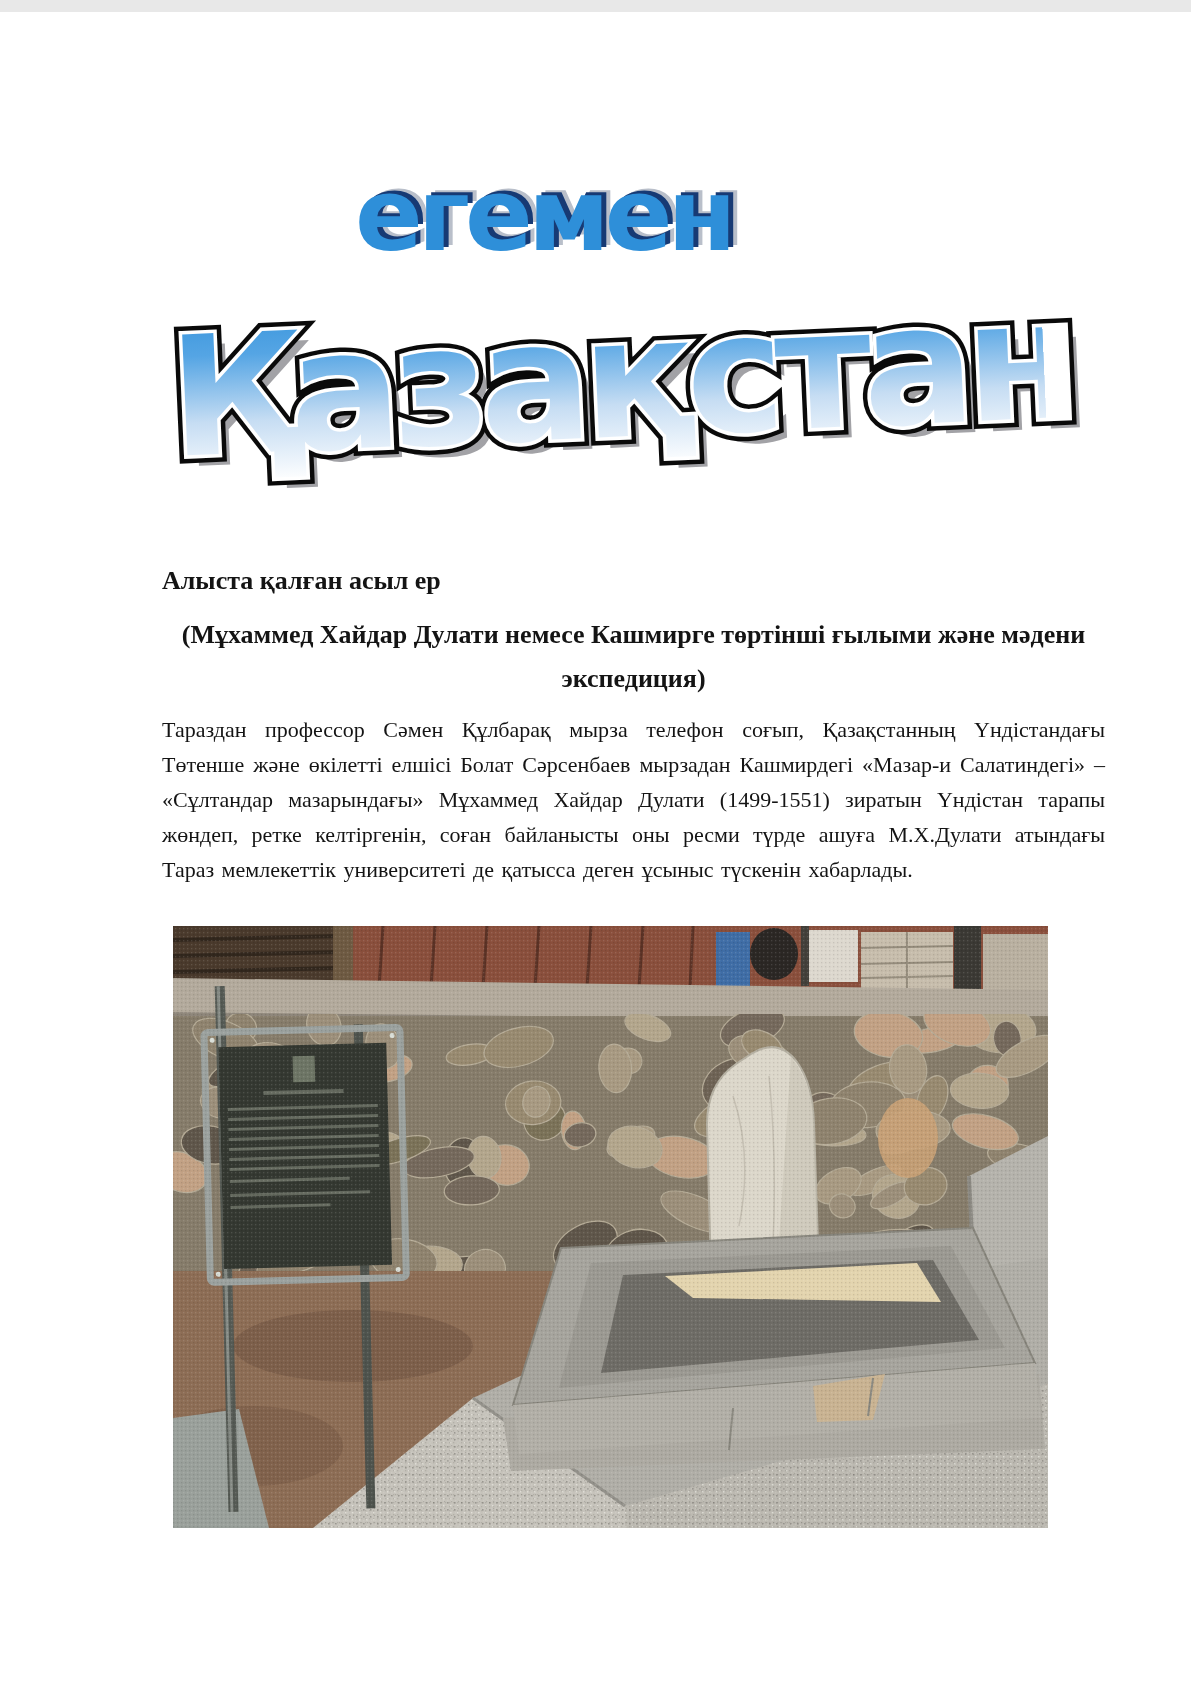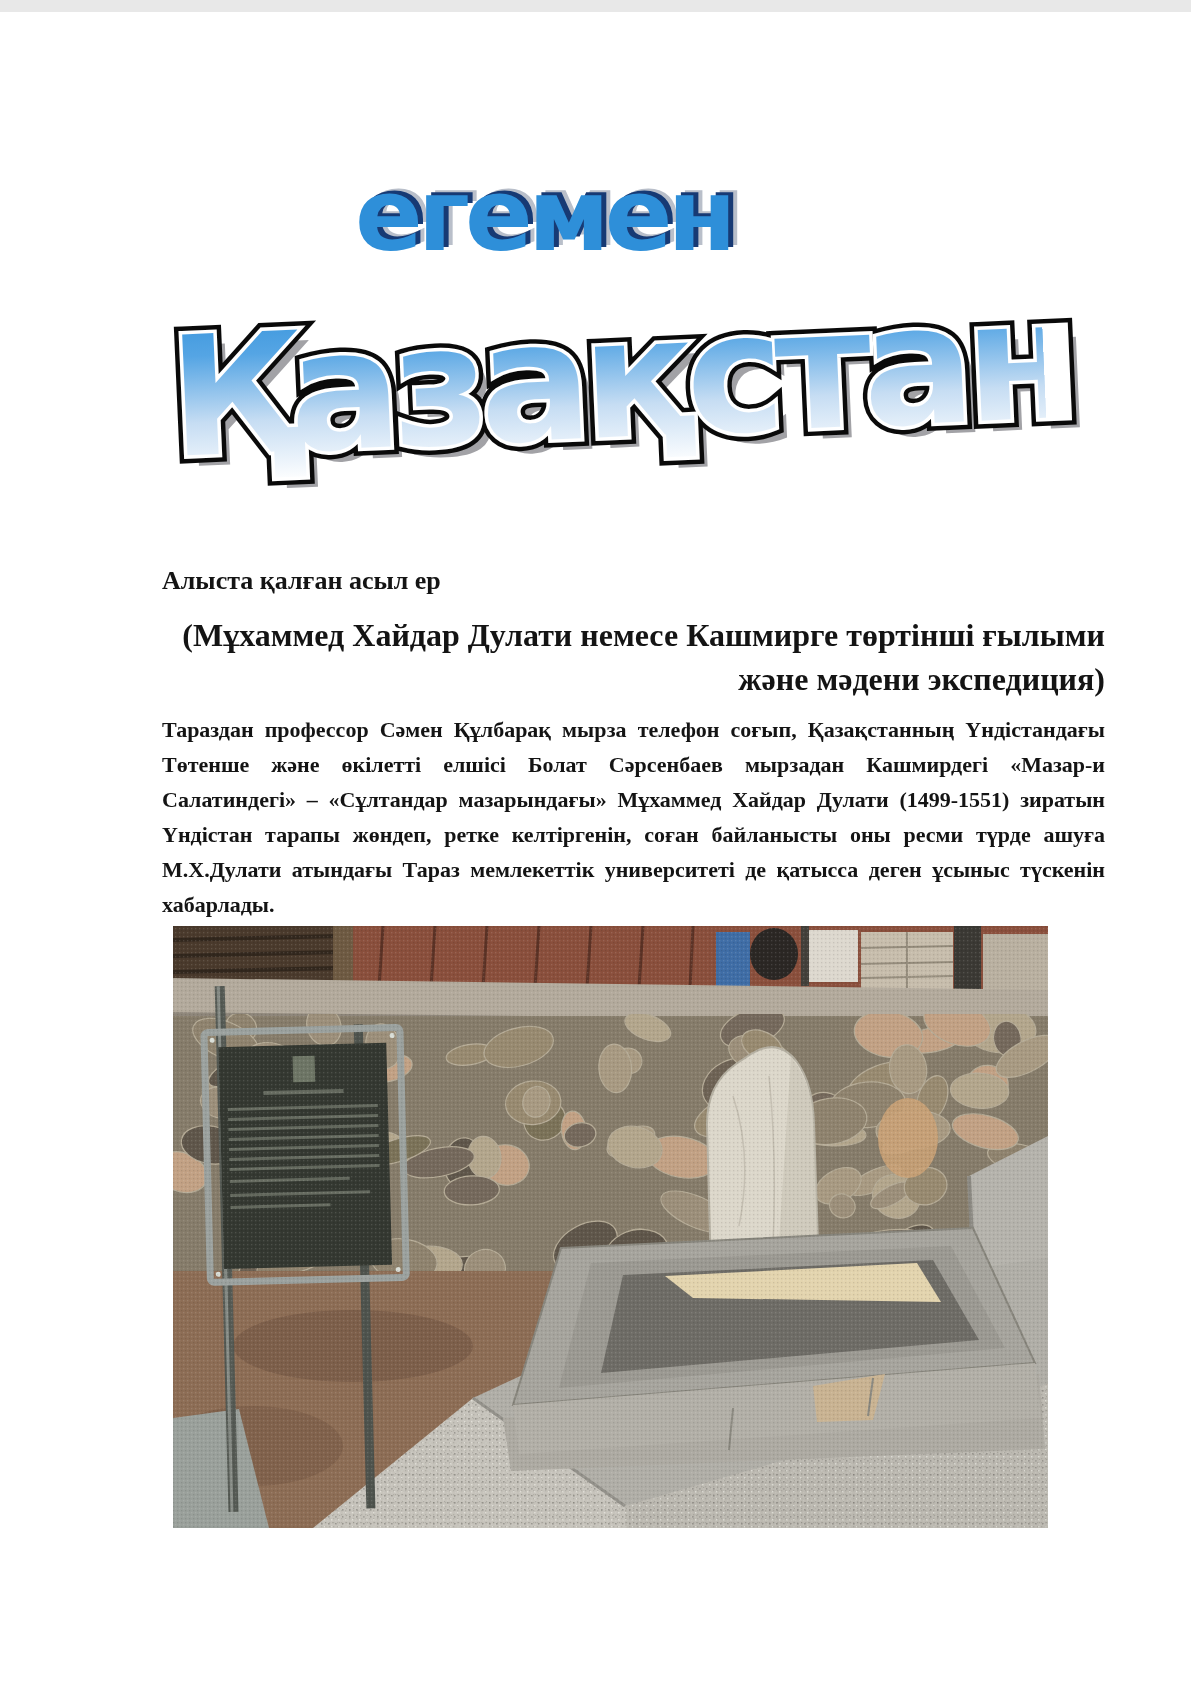--- a/index.html
+++ b/index.html
@@ -29,25 +29,25 @@
                    background:linear-gradient(180deg,#2f8fd9 0%,#55a5e4 30%,#c6ddf3 62%,#ffffff 92%);
                    -webkit-background-clip:text; background-clip:text;
                    -webkit-text-fill-color:transparent; }
   
   .title {
     position:absolute; left:162px; top:552px; width:943px; margin:0;
     font-size:26px; font-weight:bold; line-height:34px;
   }
   .subtitle {
     position:absolute; left:162px; top:601px; width:943px; margin:0;
-    font-size:32px; font-weight:bold; text-align:right; line-height:44px;
+    font-size:26px; font-weight:bold; text-align:center; line-height:44px;
   }
   .body-text {
     position:absolute; left:162px; top:700px; width:943px; margin:0;
-    font-size:22px; font-weight:bold; line-height:35px;
+    font-size:22px; font-weight:normal; line-height:35px;
     text-align:justify; word-spacing:2px;
   }
   
   .photo { position:absolute; left:173px; top:914px; width:875px; height:602px; margin:0; }
   .photo svg { display:block; width:875px; height:602px; }
 </style>
 </head>
 <body>
 
 <div class="page">

